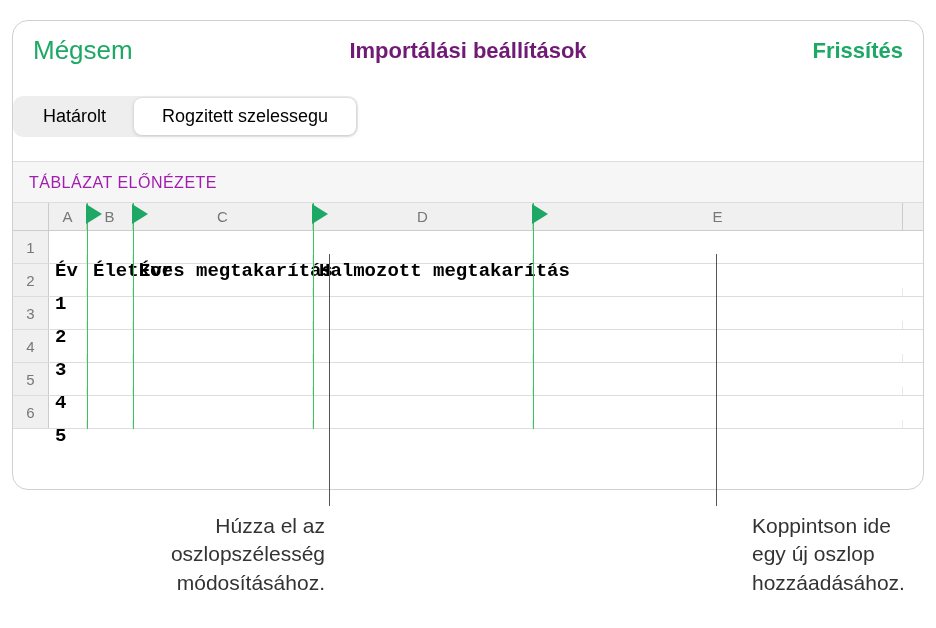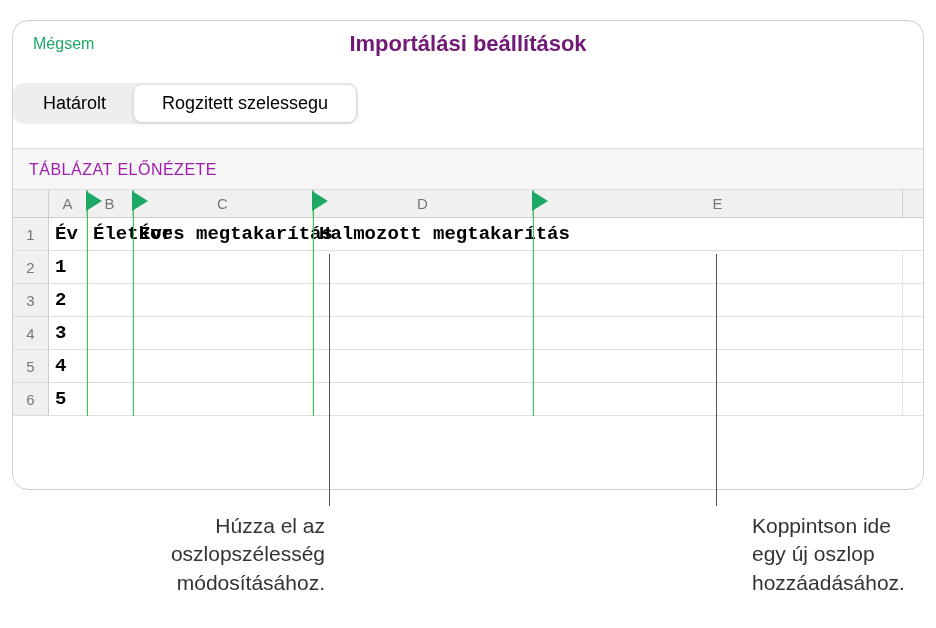--- a/index.html
+++ b/index.html
@@ -26,21 +26,21 @@
       background: #fff;
     }
     .header {
       display: flex;
       align-items: center;
       justify-content: space-between;
       padding: 14px 20px 12px;
     }
     .cancel {
       color: #1ea865;
-      font-size: 16px;
+      font-size: 26px;
       font-weight: 400;
       cursor: pointer;
     }
     .title {
       font-size: 22px;
       font-weight: 600;
       color: #701a75;
       position: absolute;
       left: 50%;
       transform: translateX(-50%);
@@ -122,20 +122,21 @@
     .cell {
       font-family: "Courier New", Courier, monospace;
       font-size: 19px;
       font-weight: 600;
       line-height: 33px;
       padding-left: 6px;
       white-space: nowrap;
       overflow: visible;
       color: #000;
       border-right: 1px solid #e8e8e8;
+      margin-top: 24px;
     }
     .row1 .cell {
       font-weight: bold;
     }
     .sep-line {
       position: absolute;
       top: 0;
       bottom: 0;
       width: 1px;
       background: #34c759;
@@ -163,20 +164,21 @@
       text-align: right;
     }
   </style>
 </head>
 <body>
 
 <div class="panel">
   <div class="header">
     <div class="cancel">Mégsem</div>
     <div class="title">Importálási beállítások</div>
+    <div class="update">Frissítés</div>
   </div>
 
   <div class="seg-wrap">
     <div class="segmented">
       <div class="seg-item">Határolt</div>
       <div class="seg-item selected">Rogzitett szelessegu</div>
     </div>
   </div>
 
   <div class="section-label">TÁBLÁZAT ELŐNÉZETE</div>

